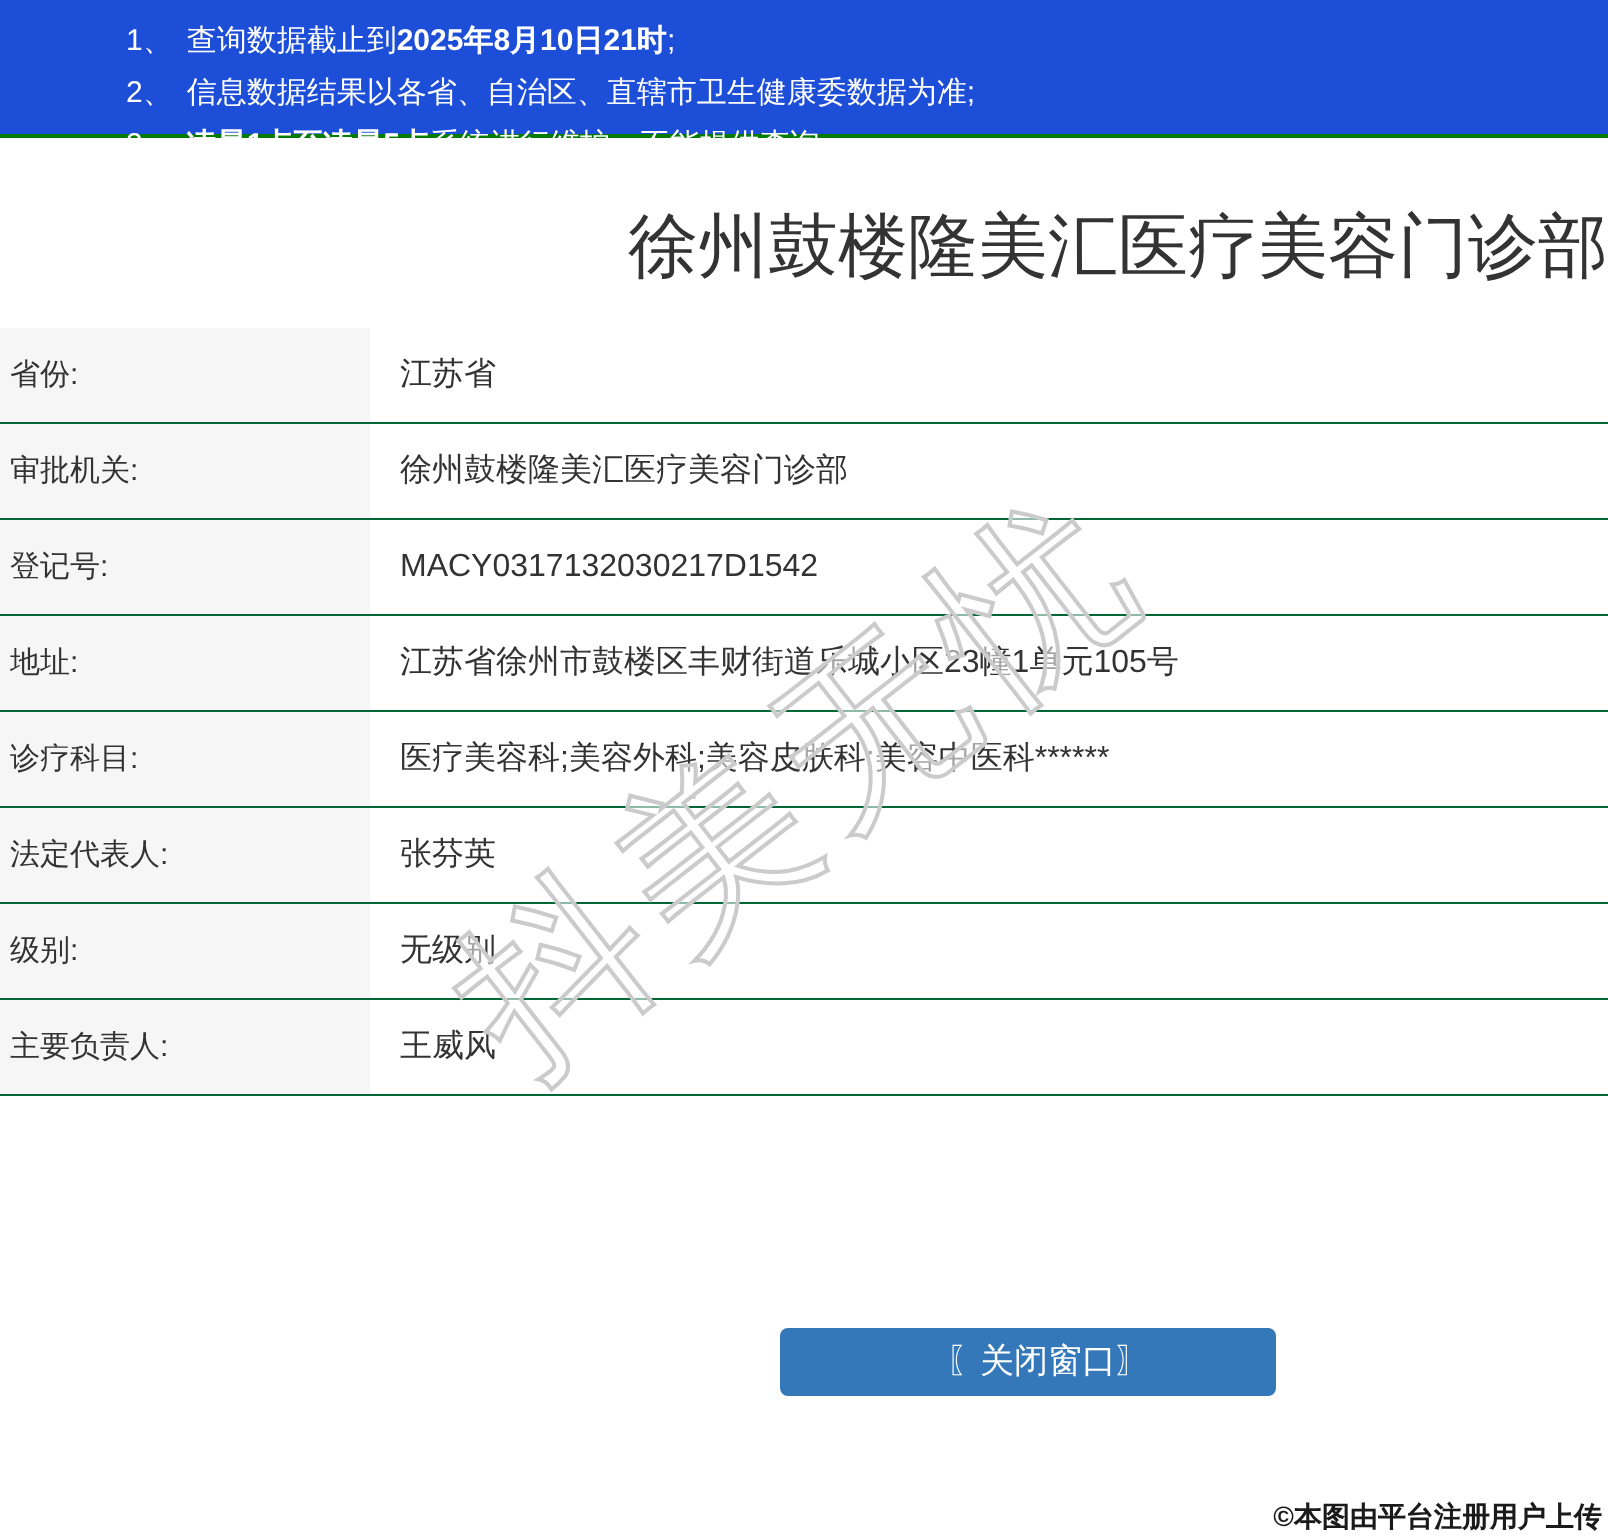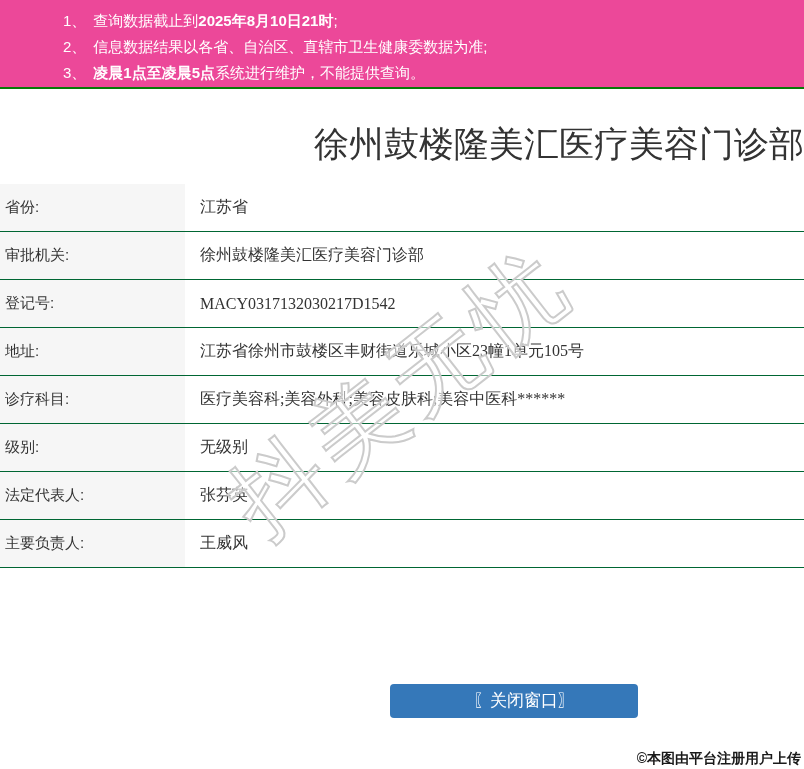--- a/index.html
+++ b/index.html
@@ -7,24 +7,24 @@
     width: 804px; height: 769px;
     background: #ffffff;
     font-family: "Liberation Sans", sans-serif;
     color: #333;
     overflow: hidden;
     position: relative;
   }
 
   
   .notice {
-    background: #ec4899;
+    background: #1d4ed8;
     border-bottom: 2px solid #067a06;
     padding: 8px 10px 3px 63px;
-    height: 89px;
+    height: 69px;
     color: #ffffff;
   }
   .notice-item {
     list-style: none;
     font-size: 15px;
     line-height: 26px;
     white-space: nowrap;
   }
   .notice-item .num { margin-right: 7px; }
   .notice-item b { font-weight: 700; }
@@ -63,21 +63,20 @@
     color: #333;
     text-align: right;
   }
   .row .value {
     display: flex;
     align-items: center;
     padding-left: 15px;
     font-size: 16px;
     color: #333;
     white-space: nowrap;
-    font-family: Liberation Serif, serif;
   }
 
   
   .close-btn {
     display: block;
     margin-top: 116px;
     margin-left: 390px;
     width: 248px;
     height: 34px;
     background: #3578b9;
@@ -152,26 +151,26 @@
   </div>
   <div class="row">
     <div class="label">地址:</div>
     <div class="value">江苏省徐州市鼓楼区丰财街道乐城小区23幢1单元105号</div>
   </div>
   <div class="row">
     <div class="label">诊疗科目:</div>
     <div class="value">医疗美容科;美容外科;美容皮肤科;美容中医科******</div>
   </div>
   <div class="row">
+    <div class="label">法定代表人:</div>
+    <div class="value">张芬英</div>
+  </div>
+  <div class="row">
     <div class="label">级别:</div>
     <div class="value">无级别</div>
-  </div>
-  <div class="row">
-    <div class="label">法定代表人:</div>
-    <div class="value">张芬英</div>
   </div>
   <div class="row">
     <div class="label">主要负责人:</div>
     <div class="value">王威风</div>
   </div>
 </div>
 
 <button class="close-btn">〖关闭窗口〗</button>
 
 <div class="wm-diagonal">抖美无忧</div>

